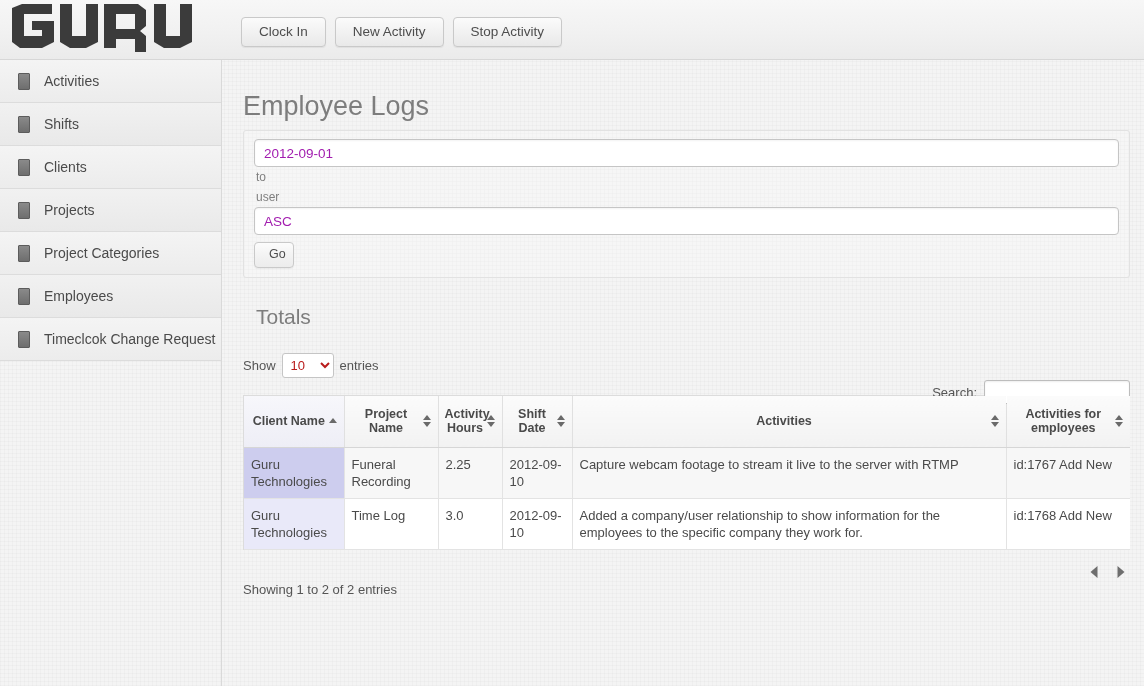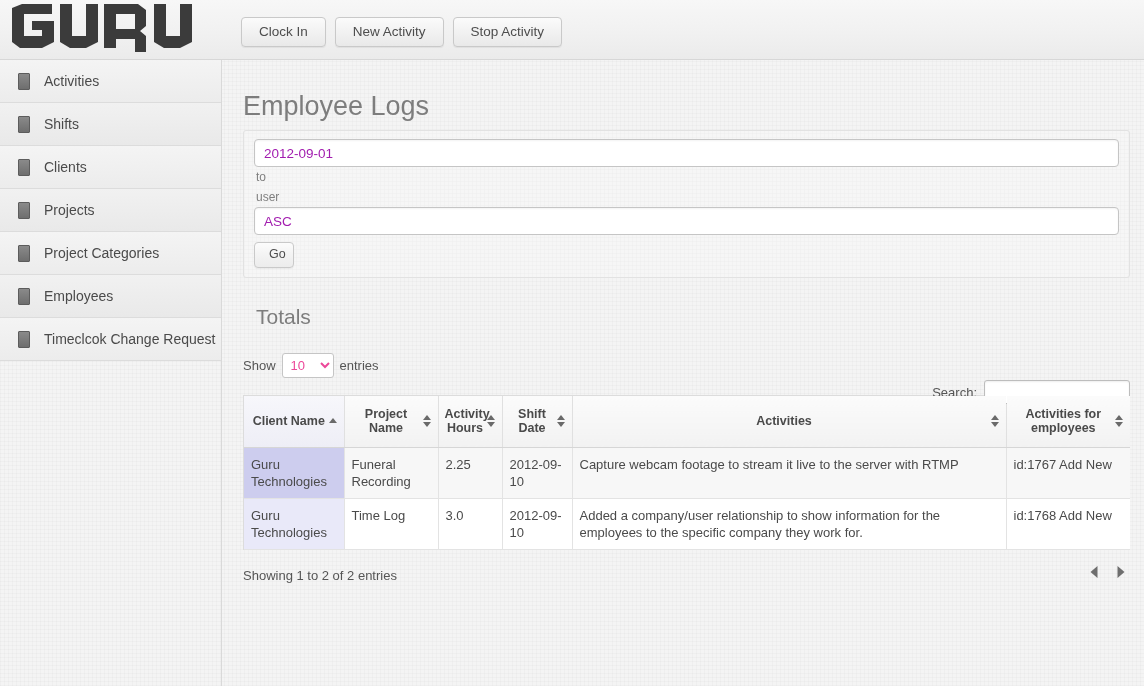--- a/index.html
+++ b/index.html
@@ -203,21 +203,21 @@
     font-size: 13px;
     color: #555;
   }
   .dt-length { display: flex; align-items: center; gap: 6px; }
   .length-select {
     border: 1px solid #c5c5c5;
     border-radius: 3px;
     background: #ffffff;
     font-family: "Liberation Sans", sans-serif;
     font-size: 13px;
-    color: #ec4899;
+    color: #b91c1c;
     height: 25px;
     padding: 2px 4px;
     cursor: pointer;
   }
   .dt-filter {
     position: absolute; right: 0; top: 27px;
     display: flex; align-items: center; gap: 7px;
     font-size: 13px; color: #555;
   }
   .search-input {
@@ -296,21 +296,21 @@
   table.dt tbody tr.even td.sorted { background: #e9e9f9; }
 
   
   .dt-bottom {
     margin: 12px 14px 0 20px;
     position: relative;
     height: 30px;
     font-size: 13px;
     color: #555;
   }
-  .dt-info { position: absolute; left: 0; top: 6px; }
+  .dt-info { position: absolute; left: 0; top: 20px; }
   .dt-paginate {
     position: absolute; right: 0; top: 0;
     display: flex; gap: 9px; align-items: center;
   }
   .pg-btn {
     width: 18px; height: 20px;
     cursor: pointer;
     position: relative;
   }
   .pg-btn i {

